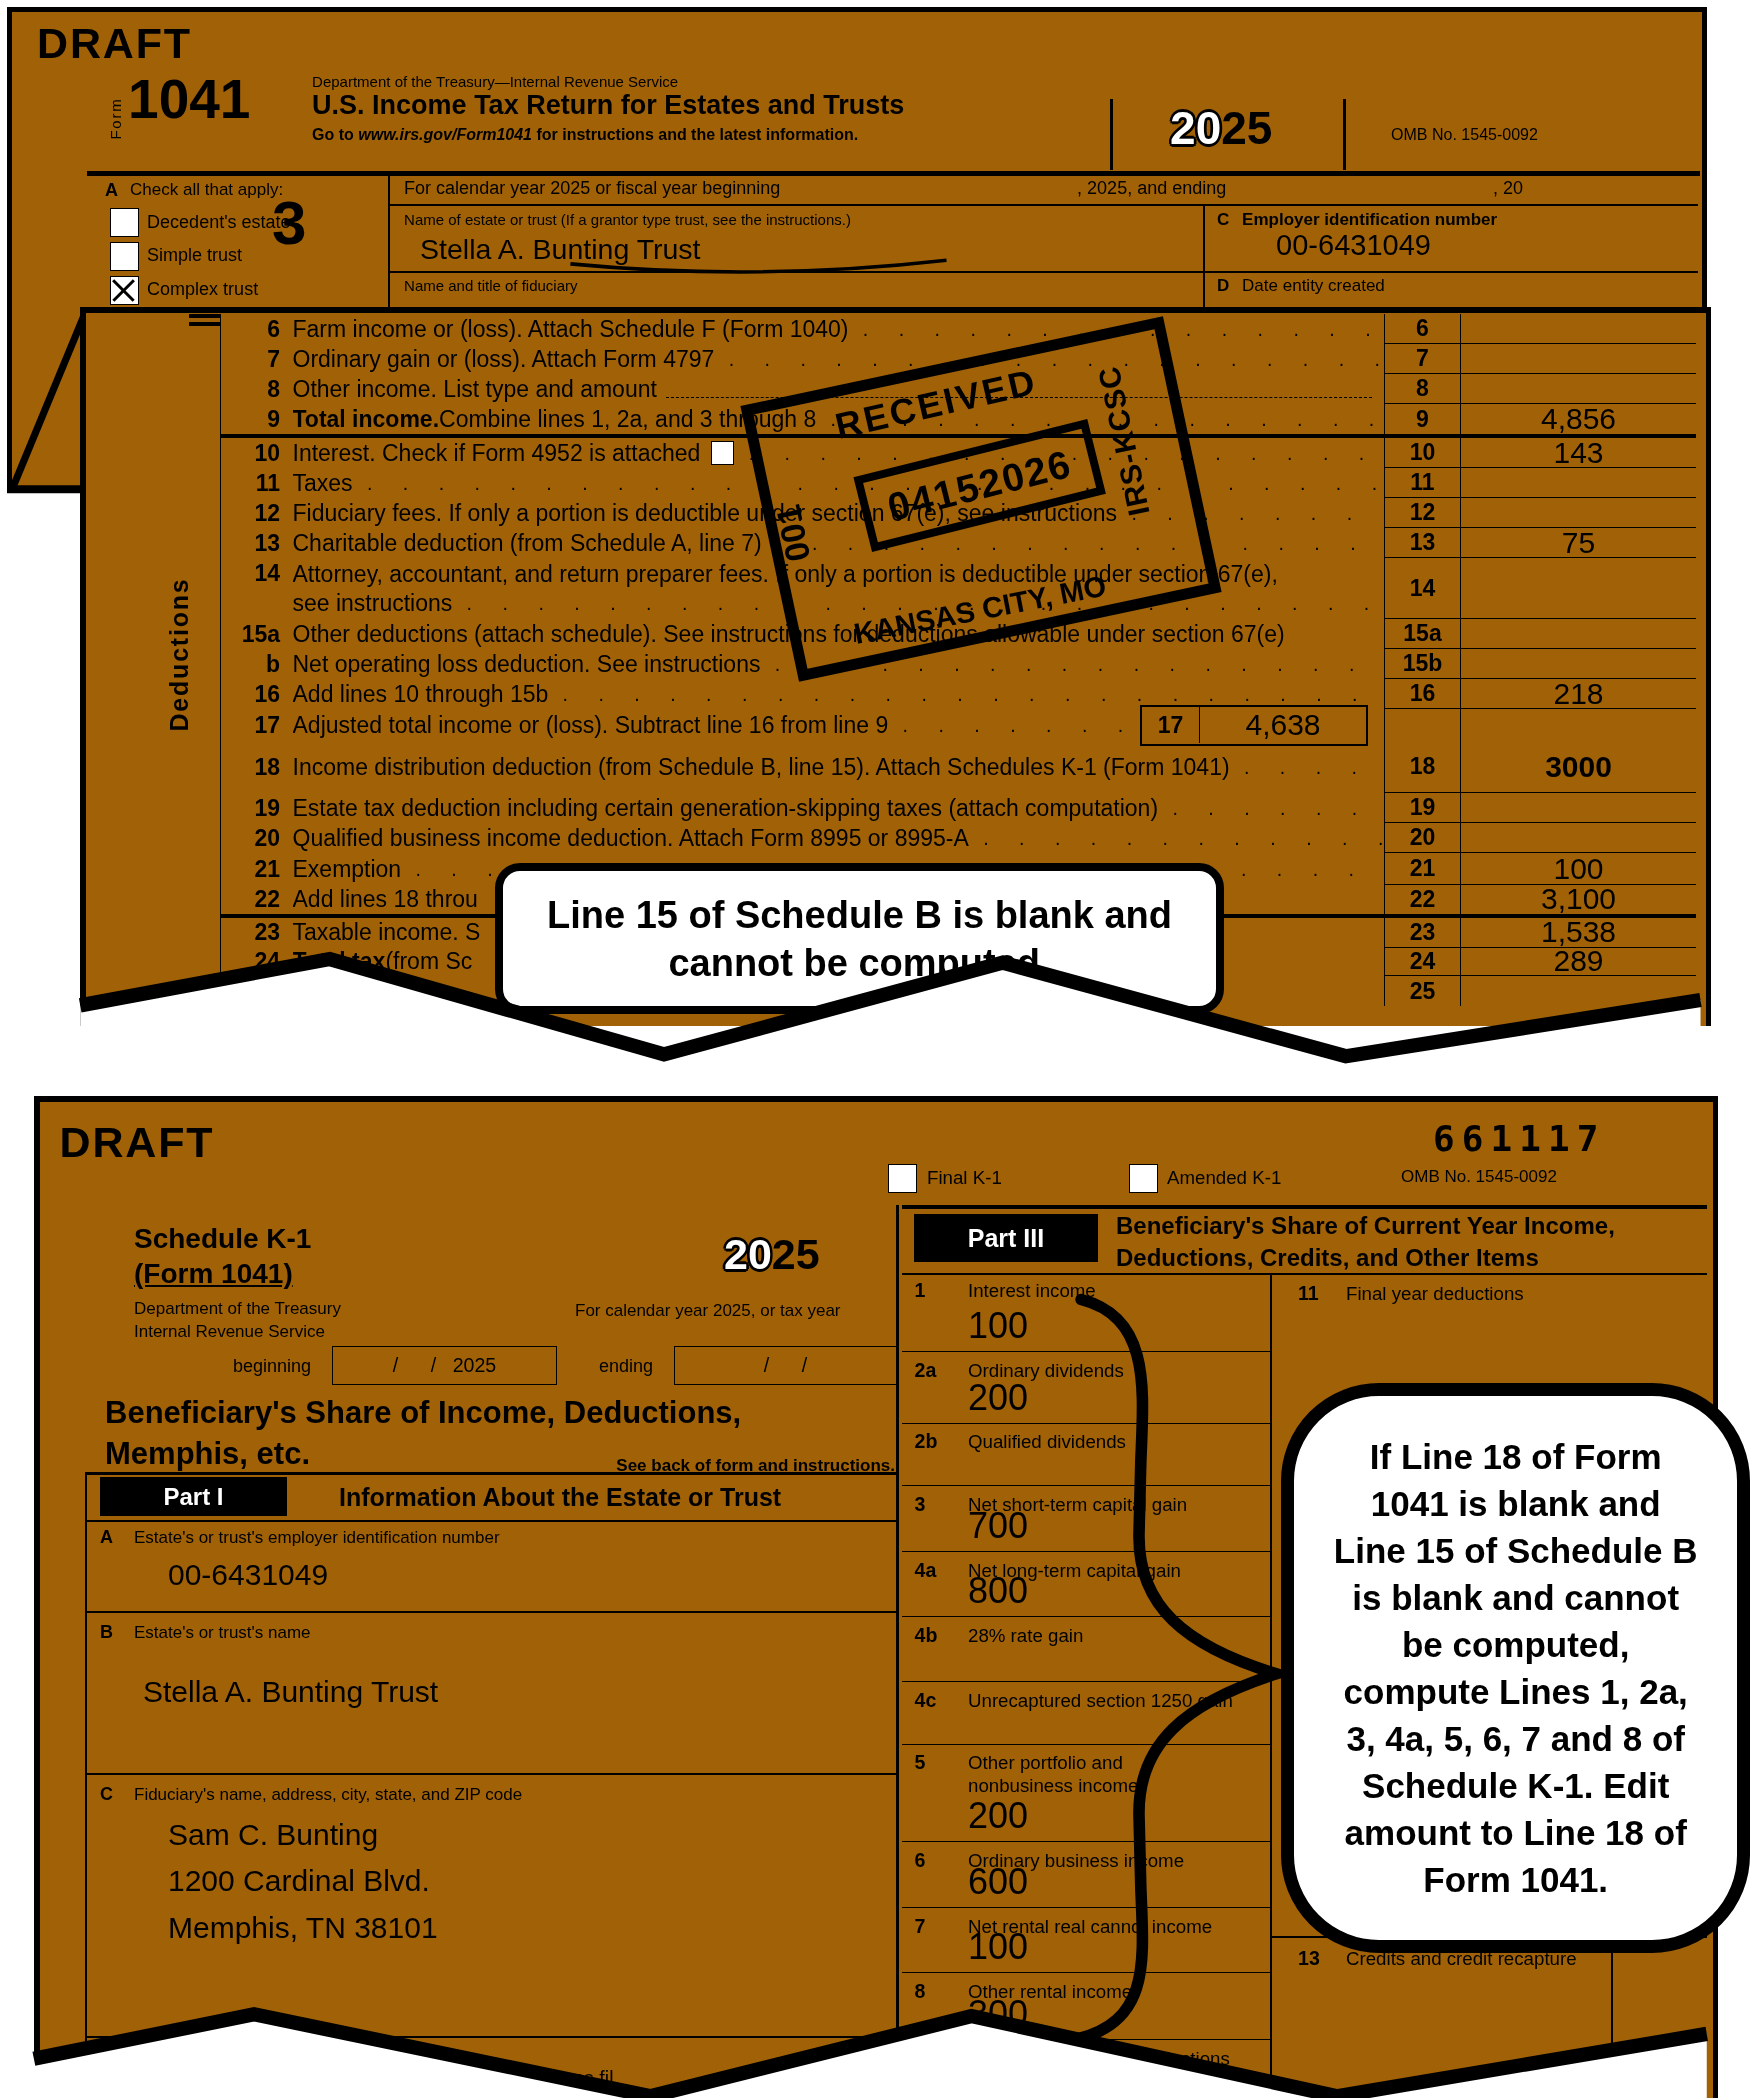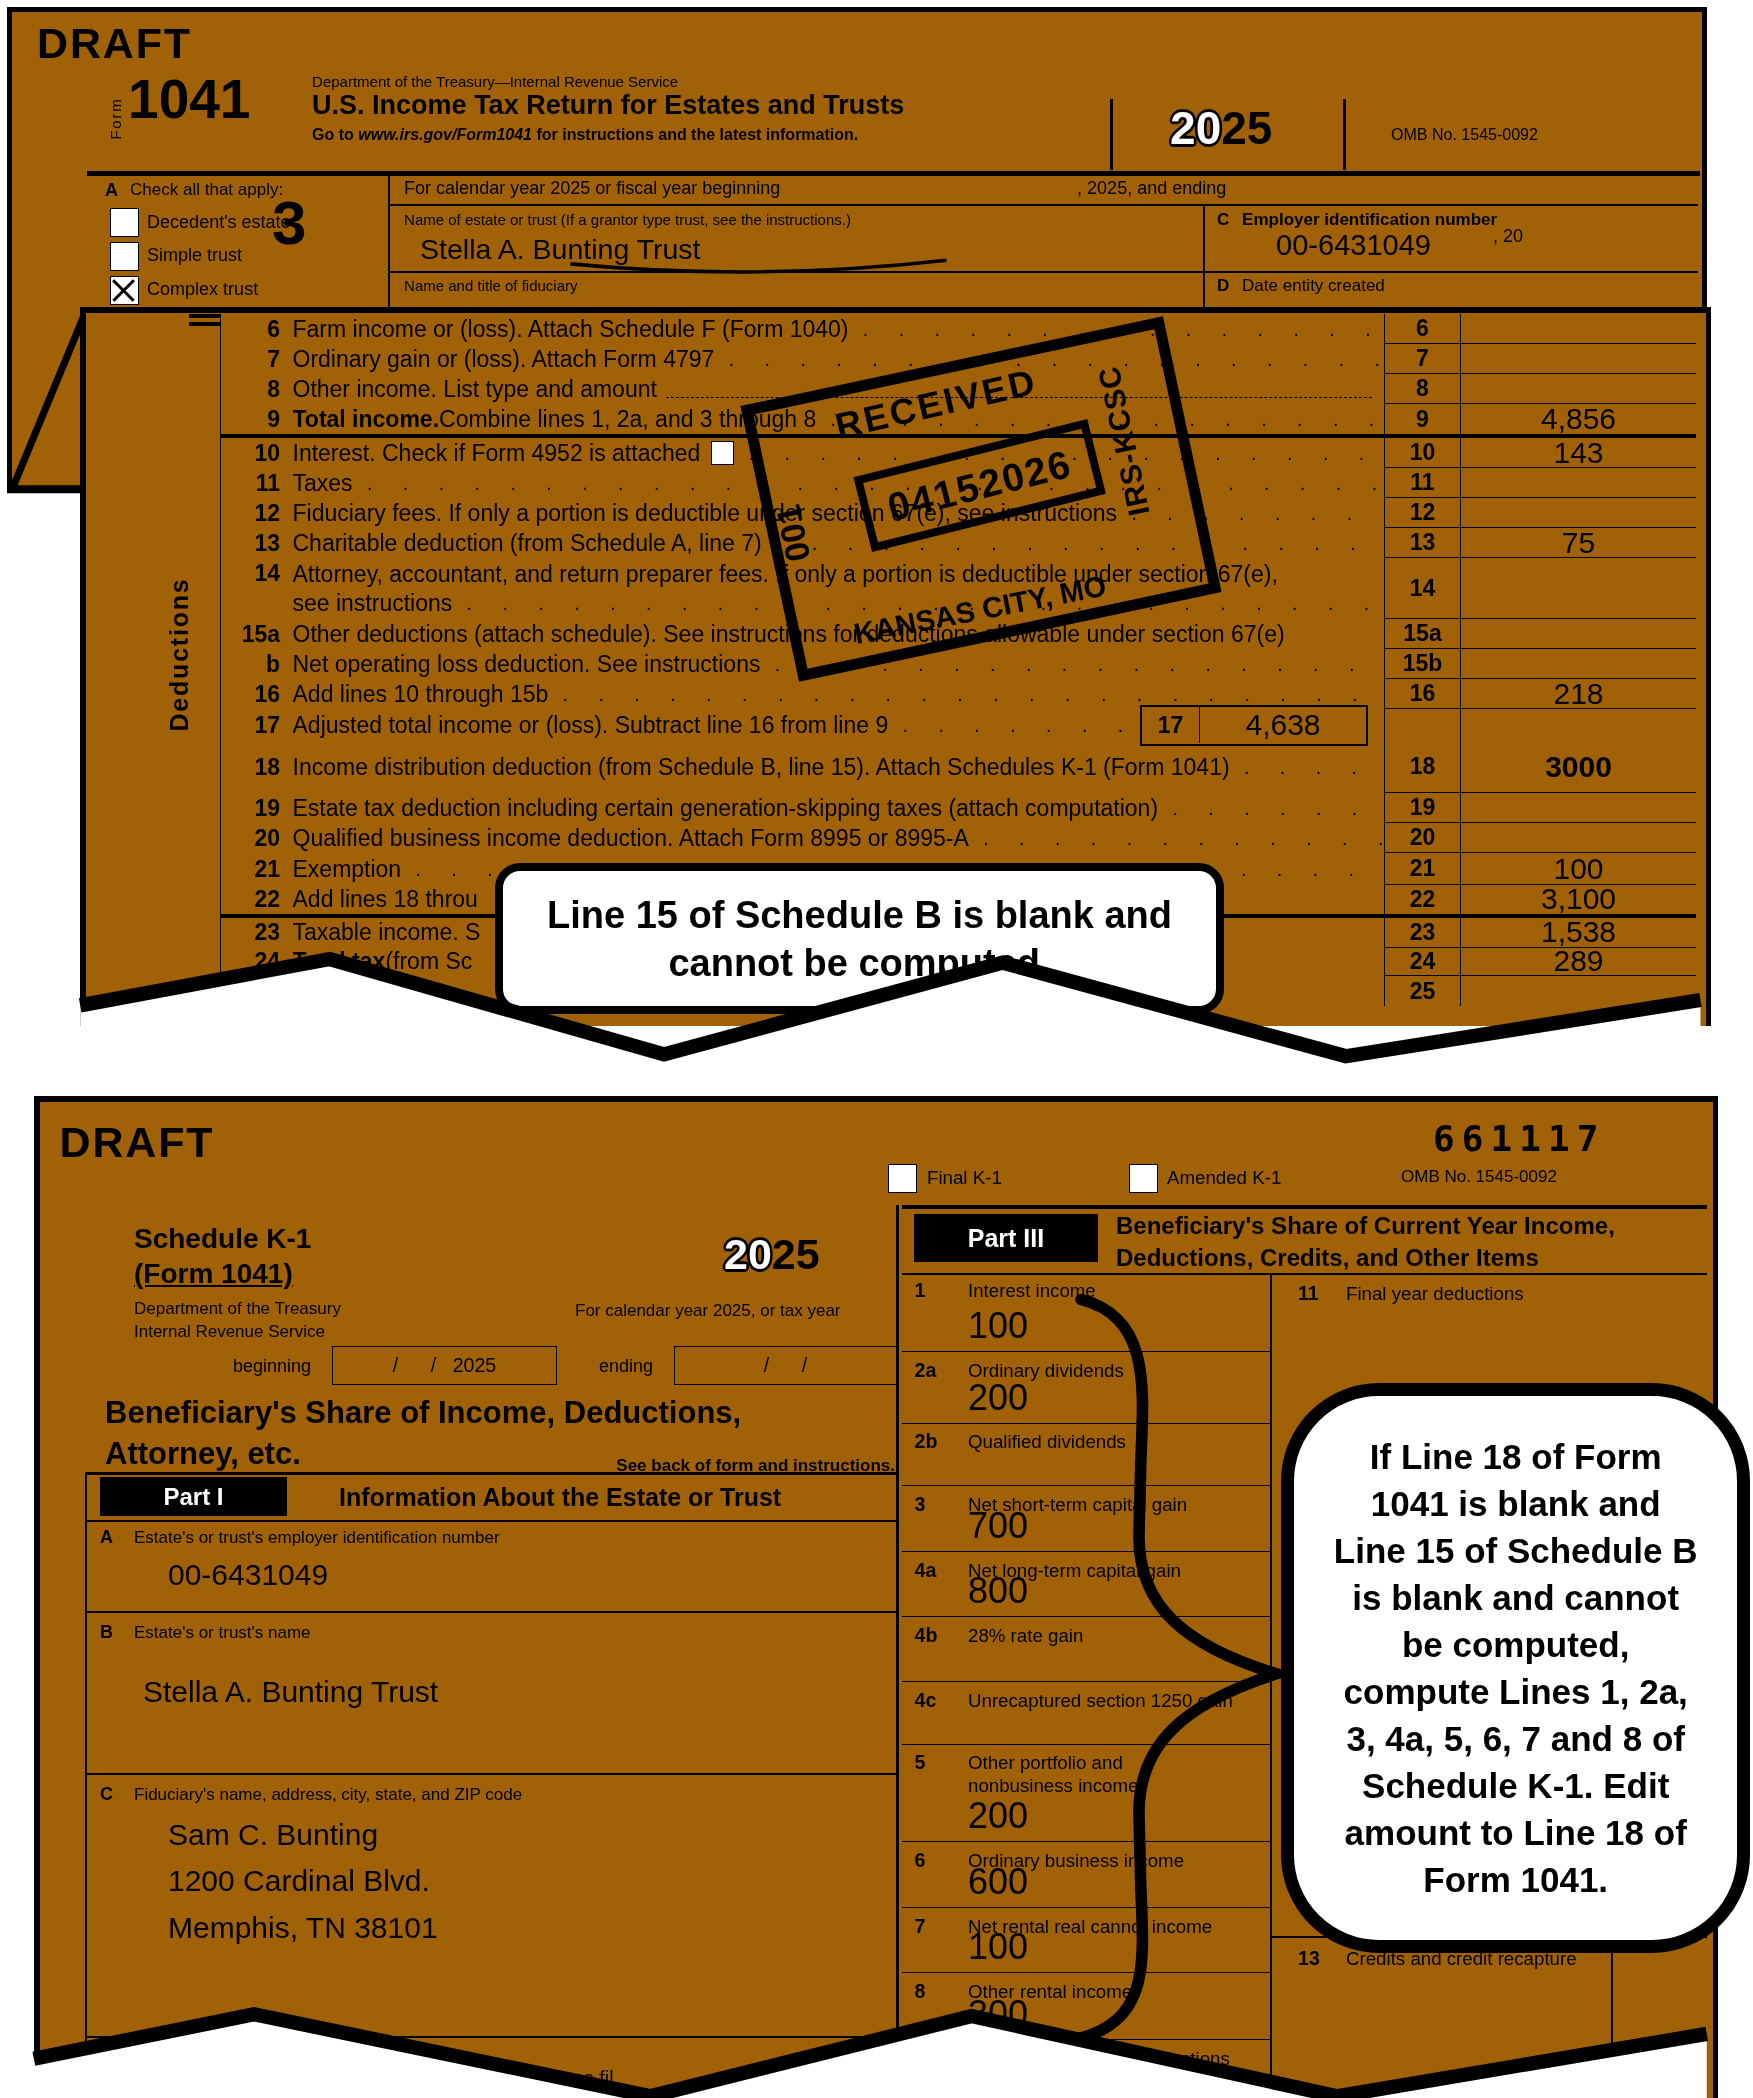--- a/index.html
+++ b/index.html
@@ -86,21 +86,21 @@
     <span class="abs" style="left:1379px;top:114px;font-size:16px;">OMB No. 1545-0092</span>
 
     <div class="line" style="left:75px;top:159px;width:1613px;height:4.5px;"></div>
 
     <span class="abs b" style="left:93px;top:168px;font-size:18px;">A</span>
     <span class="abs" style="left:118px;top:168px;font-size:17px;">Check all that apply:</span>
     <div class="line" style="left:376px;top:163px;width:1.8px;height:315px;"></div>
 
     <span class="abs" style="left:392px;top:166px;font-size:18px;">For calendar year 2025 or fiscal year beginning</span>
     <span class="abs" style="left:1065px;top:166px;font-size:18px;">, 2025, and ending</span>
-    <span class="abs" style="left:1481px;top:166px;font-size:18px;margin-top:48px;">, 20</span>
+    <span class="abs" style="left:1481px;top:166px;font-size:18px;">, 20</span>
     <div class="line" style="left:376px;top:192px;width:1310px;height:1.8px;"></div>
 
     <span class="abs" style="left:392px;top:199px;font-size:15px;">Name of estate or trust (If a grantor type trust, see the instructions.)</span>
     <div class="line" style="left:1191px;top:192px;width:1.8px;height:286px;"></div>
     <span class="abs b" style="left:1205px;top:198px;font-size:17px;">C</span>
     <span class="abs b" style="left:1230px;top:198px;font-size:17px;">Employer identification number</span>
 
     <span class="abs" style="left:408px;top:221px;font-size:28.5px;">Stella A. Bunting Trust</span>
     <span class="abs" style="left:1264px;top:217px;font-size:29px;">00-6431049</span>
     <div class="line" style="left:376px;top:259px;width:1310px;height:1.8px;"></div>
@@ -379,21 +379,21 @@
   <span class="abs" style="left:134px;top:1322px;font-size:17px;z-index:8;">Internal Revenue Service</span>
   <span class="abs b" style="left:724px;top:1230px;font-size:43px;z-index:8;"><span class="outline">20</span><span>25</span></span>
   <span class="abs" style="left:575px;top:1301px;font-size:17px;z-index:8;">For calendar year 2025, or tax year</span>
 
   <span class="abs" style="left:233px;top:1356px;font-size:18px;z-index:8;">beginning</span>
   <span class="abs pre" style="left:332px;top:1346px;width:223px;height:37px;border:1.8px solid #000;text-align:center;line-height:37px;font-size:19.6px;z-index:8;">/      /   2025</span>
   <span class="abs" style="left:599px;top:1356px;font-size:18px;z-index:8;">ending</span>
   <span class="abs pre" style="left:674px;top:1346px;width:221px;height:37px;border:1.8px solid #000;text-align:center;line-height:37px;font-size:19.6px;z-index:8;">/      /</span>
 
   <span class="abs b" style="left:105px;top:1395px;font-size:31px;z-index:8;">Beneficiary's Share of Income, Deductions,</span>
-  <span class="abs b" style="left:105px;top:1436px;font-size:31px;z-index:8;">Attorney, etc.</span>
+  <span class="abs b" style="left:105px;top:1436px;font-size:31px;z-index:8;">Memphis, etc.</span>
   <span class="abs b" style="left:588px;top:1456px;width:307px;text-align:right;font-size:17px;z-index:8;">See back of form and instructions.</span>
 
   <div class="line" style="left:85px;top:1472px;width:814px;height:2.7px;z-index:8;"></div>
   <div class="partbar" style="left:100px;top:1477px;width:187px;height:39px;font-size:24px;z-index:8;">
       <span>Part I</span>
     </div>
   <span class="abs b" style="left:339px;top:1483px;font-size:25px;z-index:8;">Information About the Estate or Trust</span>
   <div class="line" style="left:85px;top:1520px;width:814px;height:1.8px;z-index:8;"></div>
   <div class="line" style="left:85px;top:1472px;width:1.8px;height:588px;z-index:8;"></div>
   <div class="line" style="left:896px;top:1205px;width:2.7px;height:864px;z-index:8;"></div>

